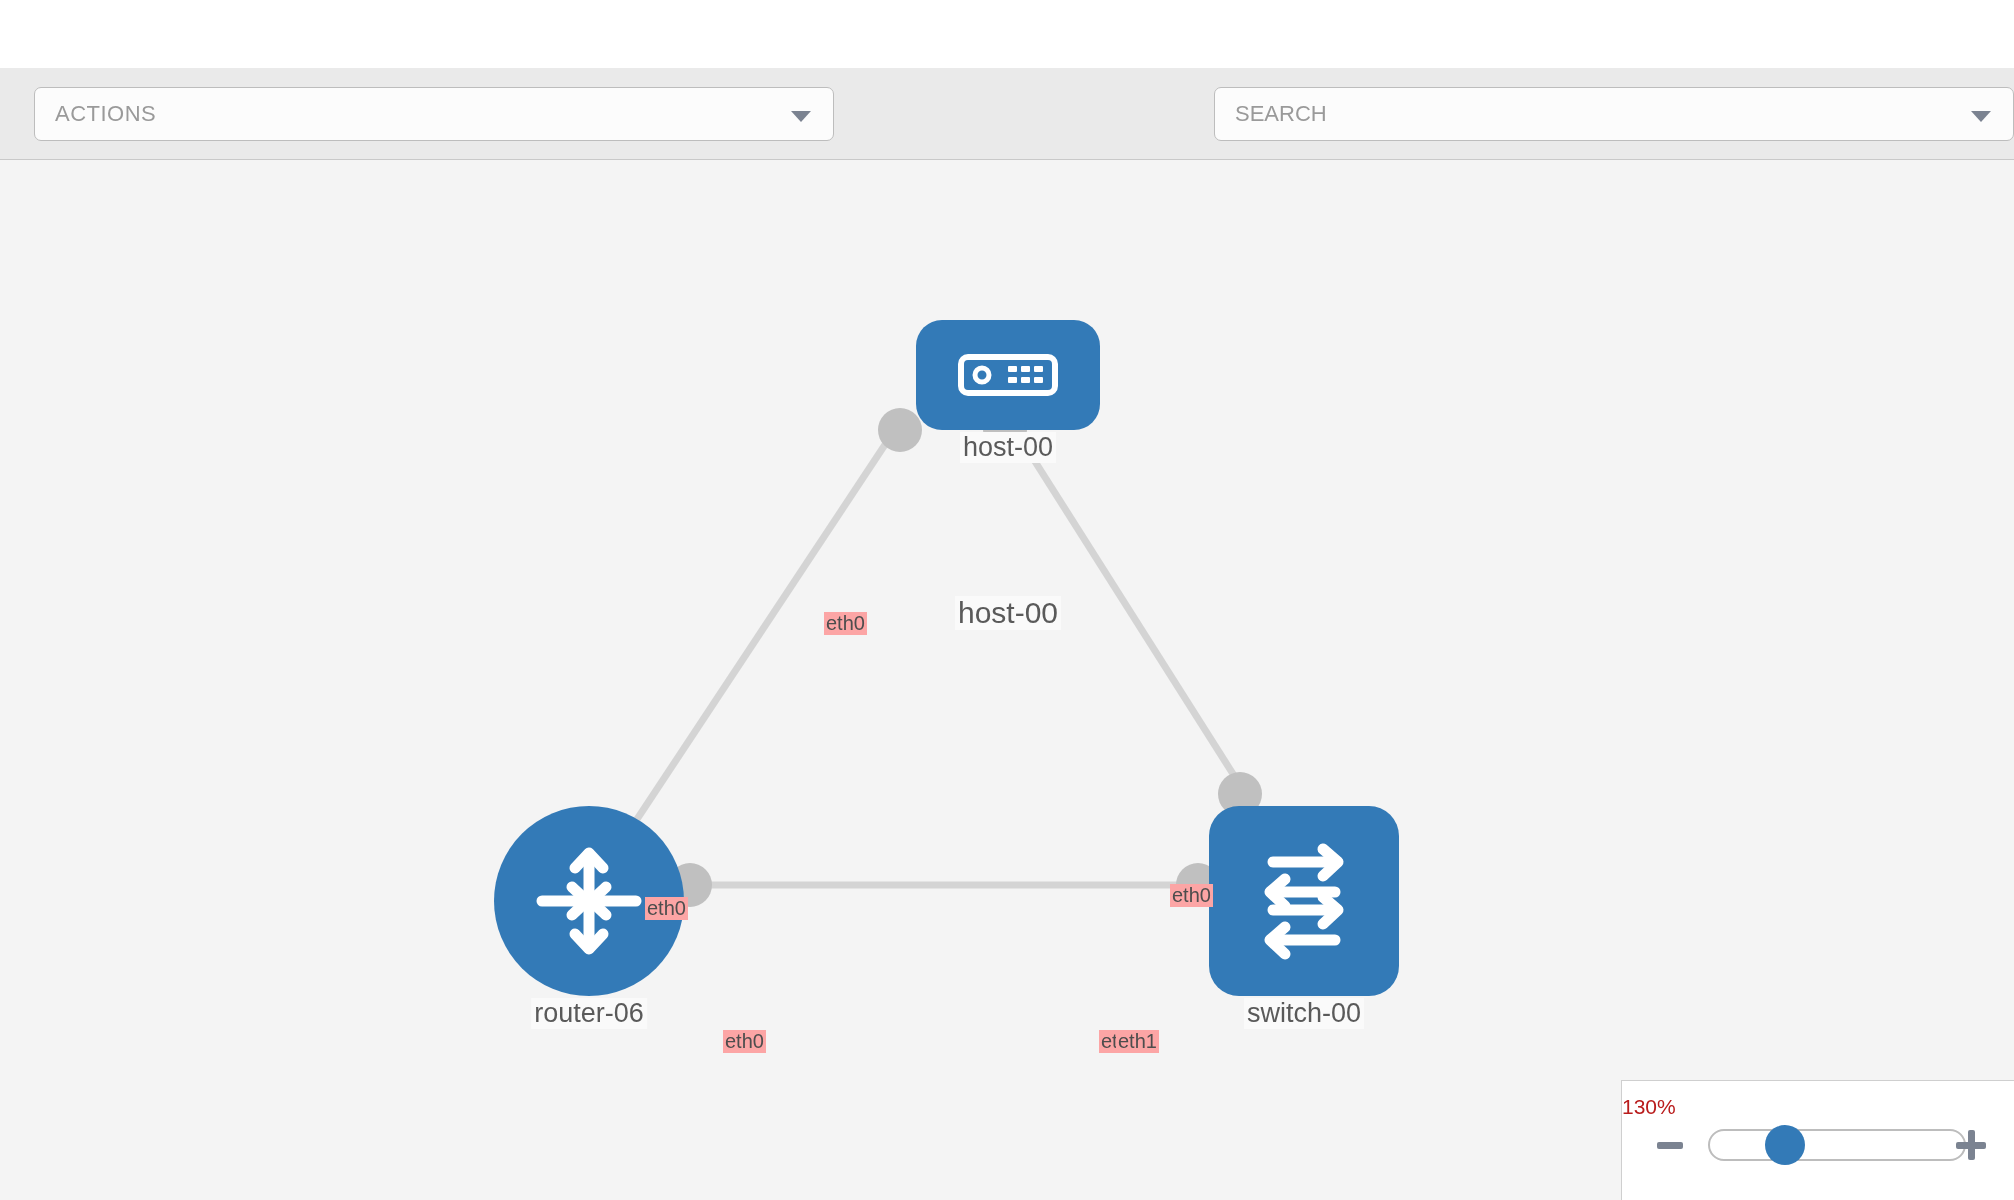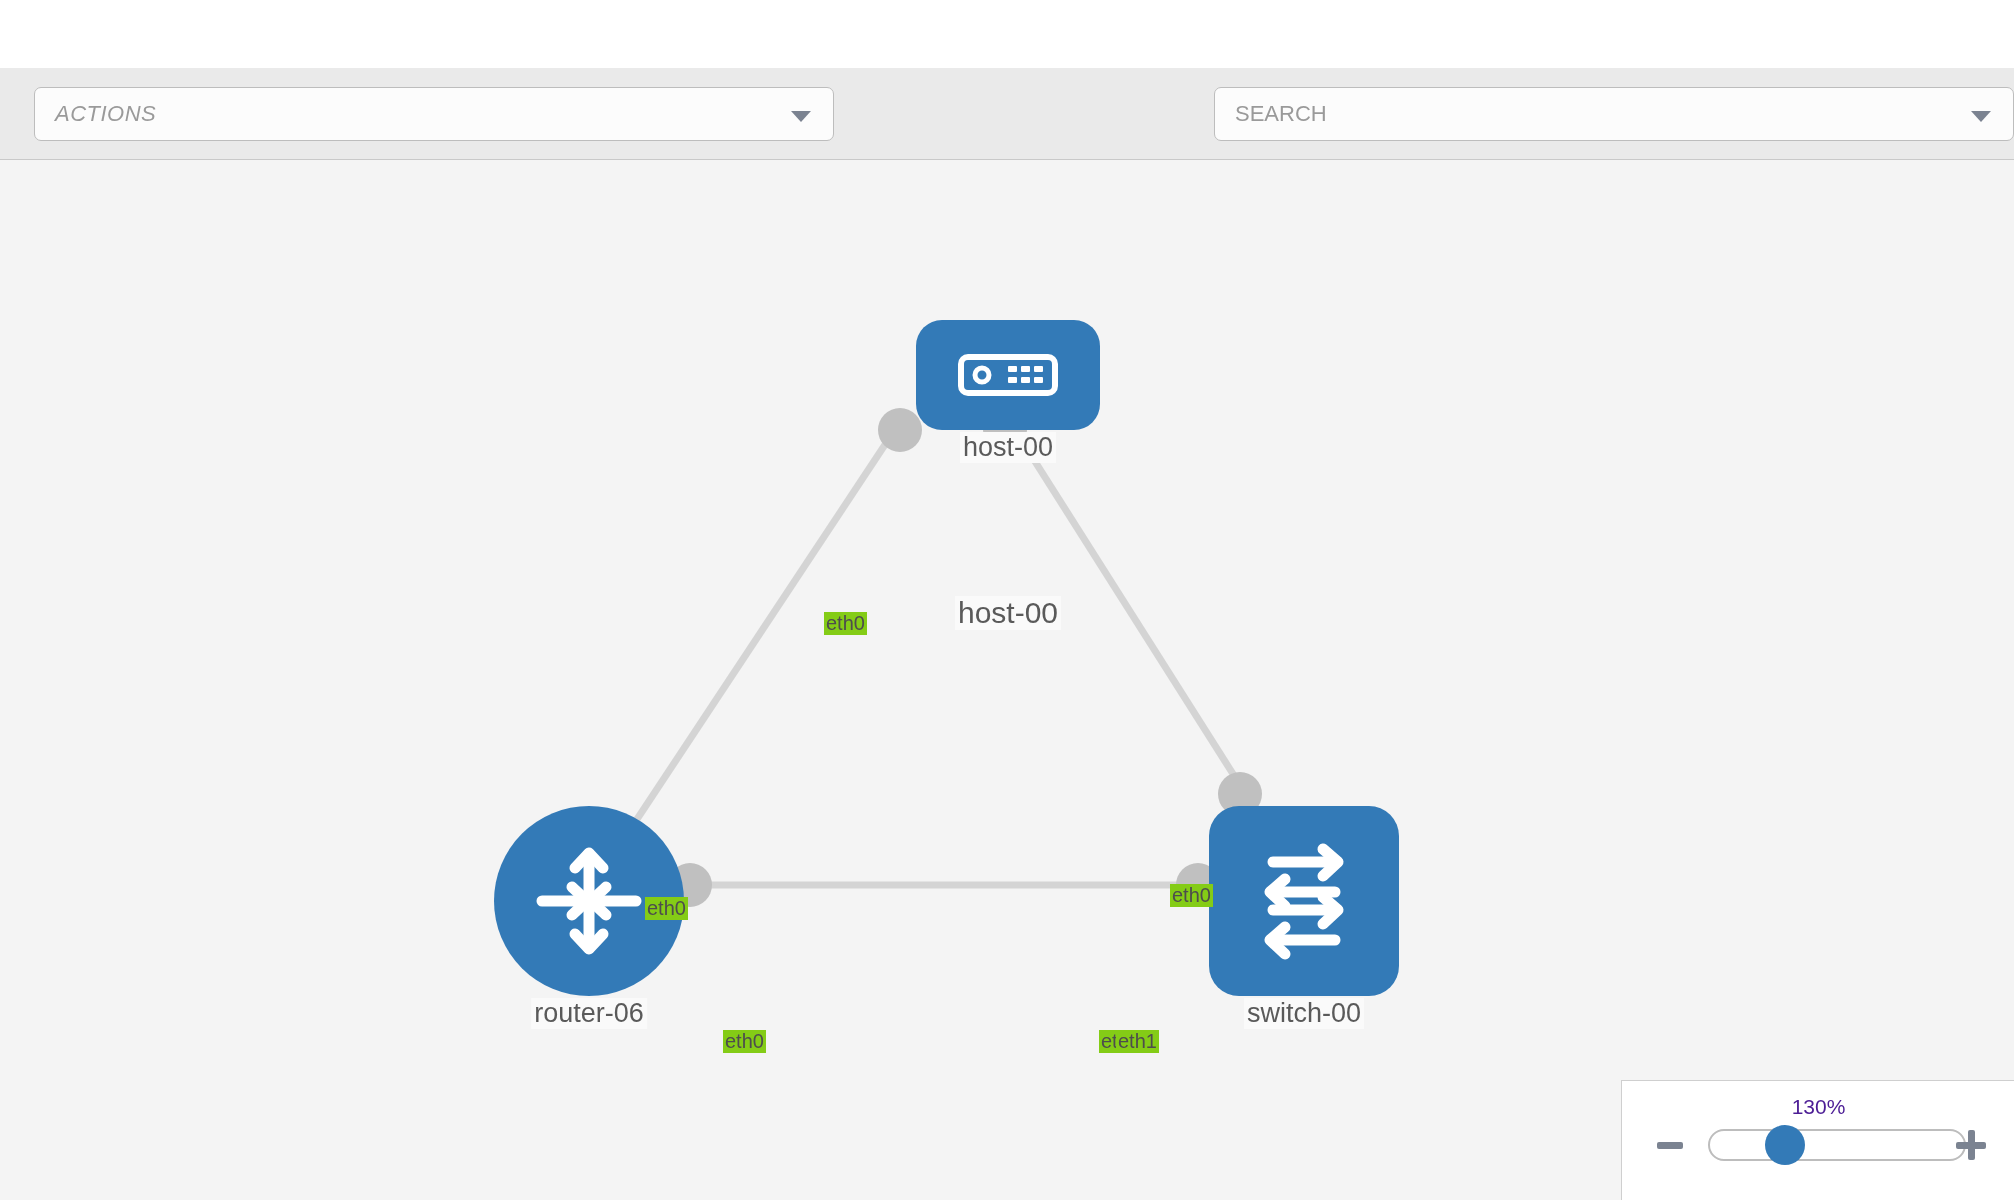--- a/index.html
+++ b/index.html
@@ -52,21 +52,20 @@
     background: #eaeaea;
     border-bottom: 1px solid #c9c9c9;
   }
   .actions-select {
     position: absolute;
     left: 34px; top: 19px;
     width: 800px; height: 54px;
     background: #fcfcfc;
     border: 1px solid #bdbdbd;
     border-radius: 7px;
-    font-style: italic;
   }
   .actions-label {
     position: absolute;
     left: 20px; top: 13px;
     font-size: 22px;
     color: #9a9a9a;
     letter-spacing: 0.5px;
   }
   .caret {
     position: absolute;
@@ -138,42 +137,42 @@
     background: #fafafa;
     padding: 0 3px;
     text-align: right;
   }
 
   .iface-label {
     position: absolute;
     font-size: 20px;
     color: #4d4d4d;
     white-space: nowrap;
-    background: #84cc16;
+    background: #fca5a5;
     padding: 0 2px;
     line-height: 1.15;
   }
 
   
   .zoom-panel {
     position: absolute;
     left: 1621px; top: 1080px;
     width: 393px; height: 120px;
     background: #ffffff;
     border: 1px solid #cfcfcf;
     border-right: 0;
     border-bottom: 0;
   }
   .zoom-pct {
     position: absolute;
     left: 0; top: 14px;
     width: 393px;
-    text-align: center;
+    text-align: left;
     font-size: 21px;
-    color: #4c1d95;
+    color: #b91c1c;
   }
   .zoom-minus {
     position: absolute;
     left: 35px; top: 61px;
     width: 26px; height: 7px;
     background: #7b8391;
     border-radius: 2px;
     cursor: pointer;
   }
   .zoom-plus {

